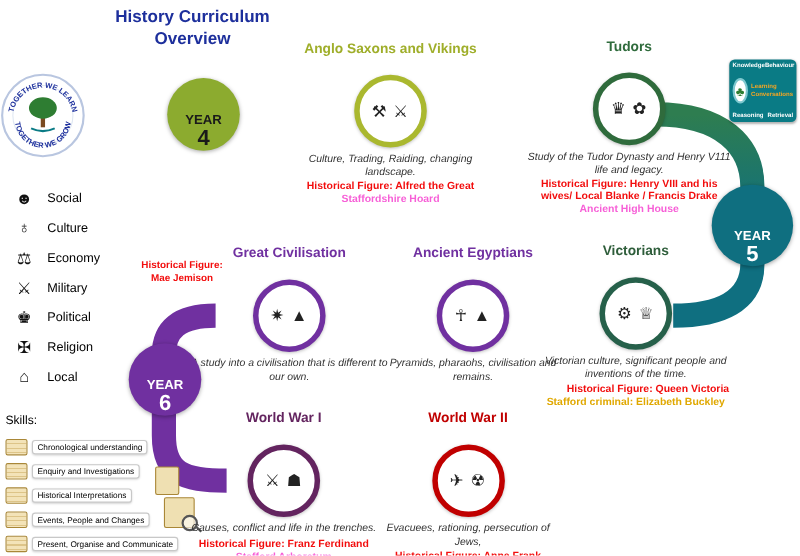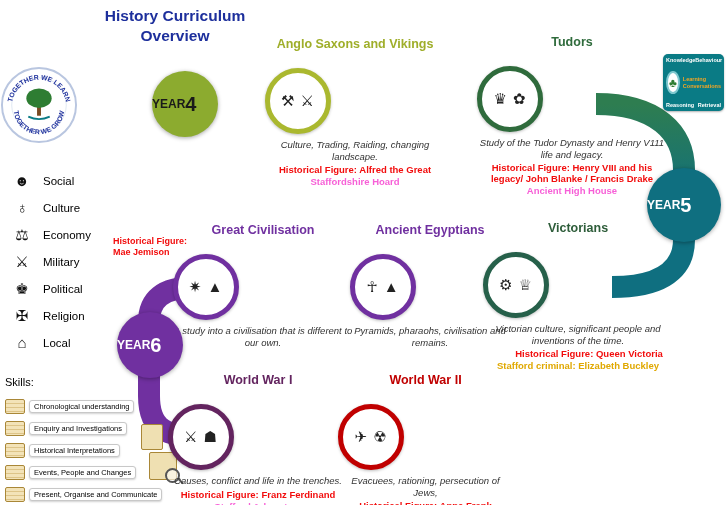--- a/index.html
+++ b/index.html
@@ -16,29 +16,29 @@
   .corner-logo{position:absolute;left:663px;top:54px;width:61px;height:57px;background:#0a7b85;
                border-radius:5px;color:#fff;font-size:5.5px;font-weight:bold;display:flex;
                flex-direction:column;justify-content:space-between;padding:3px;box-sizing:border-box;
                box-shadow:0 1px 2px rgba(0,0,0,.3)}
   .cl-row{display:flex;justify-content:space-between}
   .cl-mid{display:flex;align-items:center;gap:3px}
   .cl-circle{width:23px;height:23px;background:#fff;border-radius:50%;border:2px solid #7ec8cf;
              display:flex;align-items:center;justify-content:center;color:#2e7d32;font-size:12px;box-sizing:border-box}
   .cl-learning{color:#f5a623;line-height:6.5px}
 
-  .year{position:absolute;border-radius:50%;display:flex;align-items:center;
-        justify-content:flex-start;font-weight:bold;box-shadow:0 1px 4px rgba(0,0,0,.35);z-index:4}
+  .year{position:absolute;border-radius:50%;display:flex;flex-direction:column;align-items:center;
+        justify-content:flex-end;font-weight:bold;box-shadow:0 1px 4px rgba(0,0,0,.35);z-index:4}
   .y4{left:152px;top:71px;width:66px;height:66px}
   .y5{left:647px;top:168px;width:74px;height:74px}
   .y6{left:117px;top:312px;width:66px;height:66px}
   .year-word{font-size:12px;line-height:13px}
   .year-num{font-size:20px;line-height:21px}
 
-  .topic{position:absolute;display:flex;flex-direction:column;text-align:center;z-index:3}
+  .topic{position:absolute;display:flex;flex-direction:column;align-items:center;text-align:center;z-index:3}
   .topic-title{font-size:12.5px;font-weight:bold;line-height:16px;white-space:nowrap}
   .topic-circle{margin-top:16px;width:56px;height:56px;border:5px solid #333;border-radius:50%;
                 background:#fff;display:flex;align-items:center;justify-content:center;
                 box-shadow:0 1px 3px rgba(0,0,0,.25)}
   .topic-glyphs{font-size:15px;color:#222;letter-spacing:1px}
   .topic-desc{margin-top:5px;font-size:9.5px;font-style:italic;color:#333;line-height:11.5px}
   .topic-figure{margin-top:2px;font-size:9.5px;font-weight:bold;line-height:11px}
   .topic-local{margin-top:1px;font-size:9.5px;font-weight:bold;line-height:11px}
 
   .t-anglo {left:265px;top:36px;width:180px}
@@ -48,21 +48,21 @@
   .t-mayan {left:173px;top:222px;width:180px}
   .t-ww1   {left:168px;top:372px;width:180px}
   .t-ww2   {left:338px;top:372px;width:175px}
   .t-greeks{left:492px;top:372px;width:176px}
 
   .legend{position:absolute;left:10px;top:167px;z-index:2}
   .legend-item{display:flex;align-items:center;height:27px;gap:9px}
   .legend-icon{width:24px;text-align:center;font-size:15px;color:#111}
   .legend-label{font-size:11.5px;color:#000}
 
-  .mae-note{position:absolute;left:113px;top:236px;width:105px;
+  .mae-note{position:absolute;left:113px;top:236px;width:105px;text-align:center;
             font-weight:bold;font-size:9px;line-height:10.5px;z-index:2}
 
   .skills{position:absolute;left:5px;top:376px;width:170px;z-index:2}
   .skills-heading{font-size:11px;font-weight:normal;margin-bottom:11px}
   .skill-item{display:flex;align-items:center;gap:4px;margin-bottom:7px}
   .scroll-icon{flex:0 0 18px;height:13px;background:repeating-linear-gradient(180deg,#f3e3b8 0 3px,#ddc488 3px 4px);
                border:1px solid #a98737;border-radius:2px}
   .skill-label{background:#fff;border:1px solid #c8c8c8;border-radius:3px;padding:1px 4px;
                font-size:7.5px;box-shadow:0 1px 2px rgba(0,0,0,.18);white-space:nowrap}
 
@@ -180,21 +180,21 @@
     <div class="topic-figure" style="color: rgb(242, 13, 13);">Historical Figure: Alfred the Great</div>
     <div class="topic-local" style="color: rgb(247, 95, 215);">Staffordshire Hoard</div>
   </div>
 
   <div class="topic t-tudors">
     <div class="topic-title" style="color: rgb(47, 107, 60);">Tudors</div>
     <div class="topic-circle" style="border-color: rgb(47, 107, 60);">
       <span class="topic-glyphs">♛ ✿</span>
     </div>
     <div class="topic-desc">Study of the Tudor Dynasty and Henry V111 life and legacy.</div>
-    <div class="topic-figure" style="color: rgb(242, 13, 13);">Historical Figure: Henry VIII and his legacy/ John Blanke / Francis Drake</div>
+    <div class="topic-figure" style="color: rgb(242, 13, 13);">Historical Figure: Henry VIII and his wives/ Local Blanke / Francis Drake</div>
     <div class="topic-local" style="color: rgb(247, 95, 215);">Ancient High House</div>
   </div>
 
   <div class="topic t-vict">
     <div class="topic-title" style="color: rgb(46, 93, 58);">Victorians</div>
     <div class="topic-circle" style="border-color: rgb(38, 96, 74);">
       <span class="topic-glyphs">⚙ ♕</span>
     </div>
     <div class="topic-desc">Victorian culture, significant people and inventions of the time.</div>
     <div class="topic-figure" style="color: rgb(242, 13, 13); padding-left: 22px;">Historical Figure: Queen Victoria</div>

